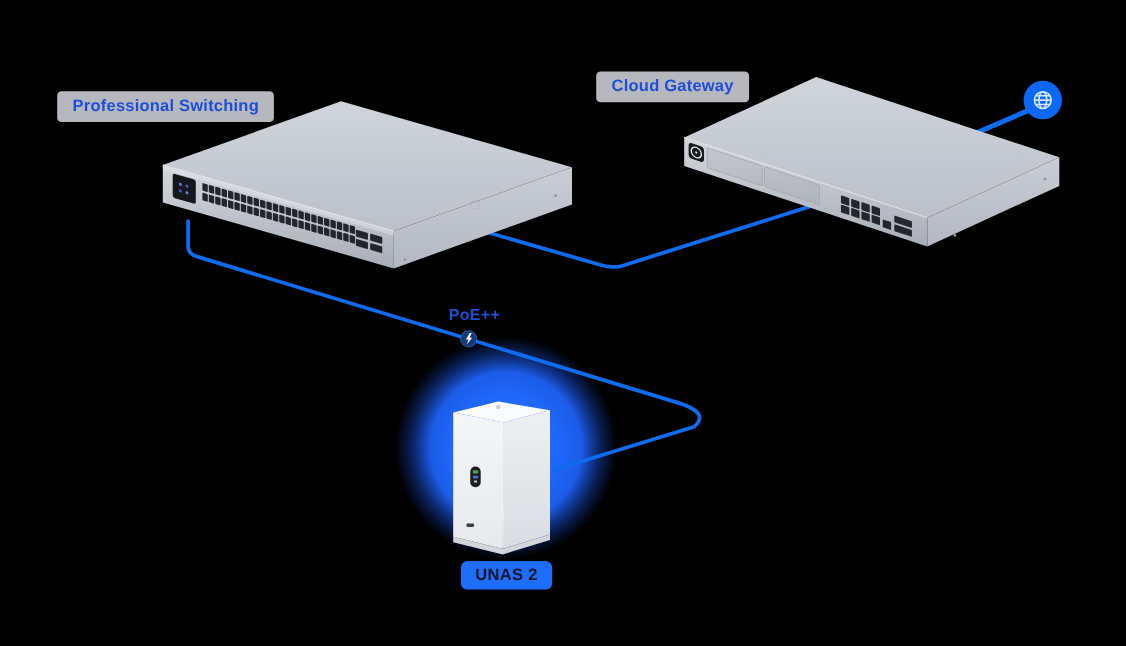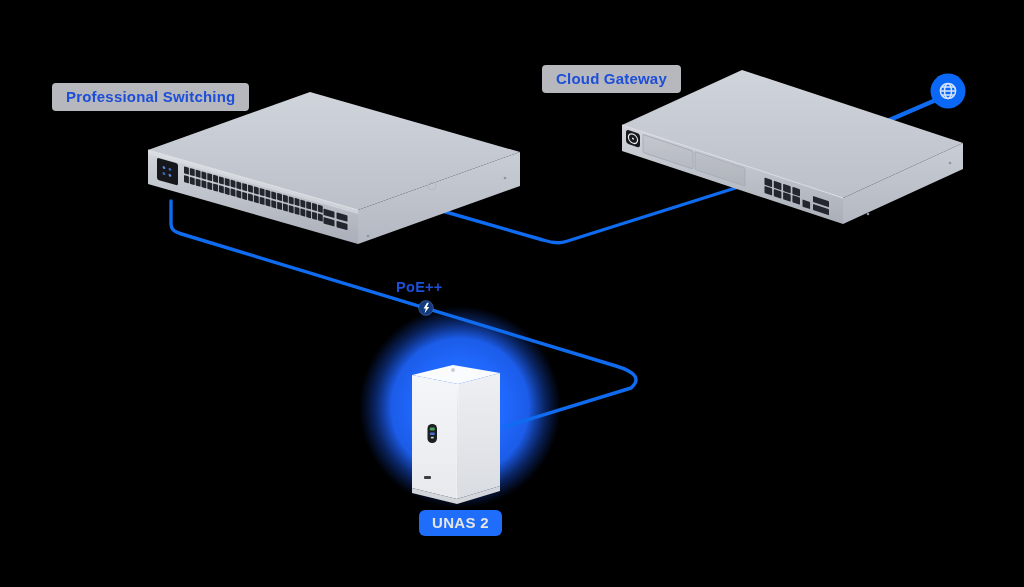--- a/index.html
+++ b/index.html
@@ -10,21 +10,21 @@
   }
   .stage svg{position:absolute;left:0;top:0;}
   .tag-label{
     position:absolute;color:#1d4ed8;font-weight:700;font-size:15px;
     line-height:28px;padding:0 14px;border-radius:4px;letter-spacing:.2px;
     background:rgba(198,200,205,.92);white-space:nowrap;
   }
   #label-switch{left:52px;top:83px;}
   #label-gateway{left:542px;top:65px;}
   .unas-label{
-    position:absolute;left:419px;top:510px;color:#e5e5e5;font-weight:700;
+    position:absolute;left:419px;top:510px;color:#0f172a;font-weight:700;
     font-size:15px;line-height:26px;padding:0 13px;border-radius:6px;
     background:#1e6dfb;white-space:nowrap;letter-spacing:.3px;
   }
   .poe-label{
     position:absolute;left:396px;top:279px;color:#1c50d9;font-weight:700;
     font-size:14.5px;letter-spacing:.3px;
   }
 </style>
 </head>
 <body>
@@ -191,15 +191,15 @@
         <ellipse rx="3.5" ry="7.6"></ellipse>
         <path d="M-7.6,0 H7.6"></path>
         <path d="M-6.4,-4 H6.4"></path>
         <path d="M-6.4,4 H6.4"></path>
       </g>
     </g>
   </svg>
 
   <div class="tag-label" id="label-switch" style="background: rgba(198, 200, 205, 0.92);">Professional Switching</div>
   <div class="tag-label" id="label-gateway" style="background: rgba(198, 200, 205, 0.92);">Cloud Gateway</div>
-  <div class="poe-label" style="color: rgb(28, 80, 217);">PoE++</div>
+  <div class="poe-label" style="color: rgb(28, 80, 217); margin-left: 12px;">PoE++</div>
   <div class="unas-label" style="background: rgb(30, 109, 251);">UNAS 2</div>
 </div>
 
 </body></html>

